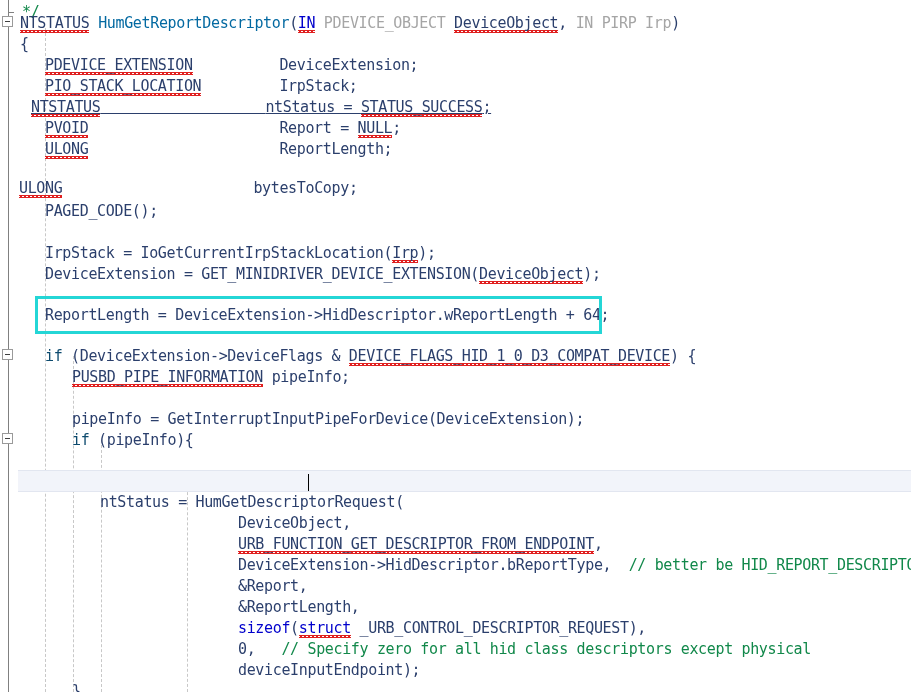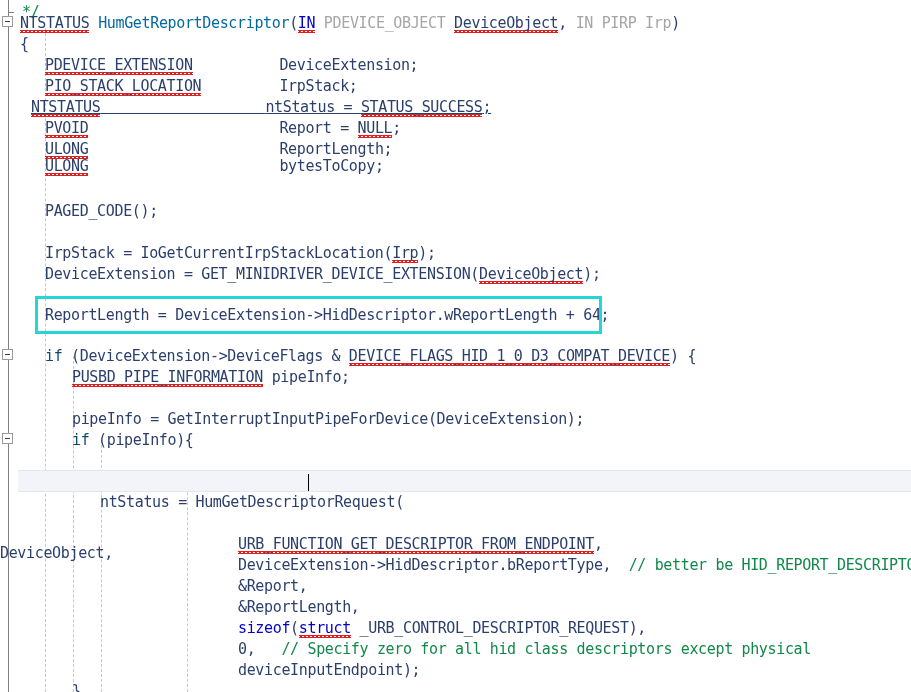--- a/index.html
+++ b/index.html
@@ -154,36 +154,36 @@
 
   <div class="code-layer" id="code-layer">
       <div class="line" style="top: 2px; padding-left: 22px;"><span class="tok c-comment">*/</span></div>
       <div class="line" style="top: 13px; padding-left: 20px;"><span class="tok c-plain sq">NTSTATUS</span><span class="tok c-fn"> HumGetReportDescriptor</span><span class="tok c-punct">(</span><span class="tok c-kw2 sq">IN</span><span class="tok c-macro"> PDEVICE_OBJECT </span><span class="tok c-plain sq">DeviceObject</span><span class="tok c-punct">, </span><span class="tok c-macro">IN PIRP Irp</span><span class="tok c-punct">)</span></div>
       <div class="line" style="top: 34px; padding-left: 20px;"><span class="tok c-punct">{</span></div>
       <div class="line" style="top: 55px; padding-left: 45px;"><span class="tok c-plain sq">PDEVICE_EXTENSION</span><span class="tok c-plain">          </span><span class="tok c-plain">DeviceExtension;</span></div>
       <div class="line" style="top: 76px; padding-left: 45px;"><span class="tok c-plain sq">PIO_STACK_LOCATION</span><span class="tok c-plain">         </span><span class="tok c-plain">IrpStack;</span></div>
       <div class="line" style="top: 97px; padding-left: 31px; text-decoration: underline;"><span class="tok c-plain sq">NTSTATUS</span><span class="tok c-plain">                   </span><span class="tok c-plain">ntStatus = </span><span class="tok c-plain sq">STATUS_SUCCESS</span><span class="tok c-punct">;</span></div>
       <div class="line" style="top: 118px; padding-left: 45px;"><span class="tok c-plain sq">PVOID</span><span class="tok c-plain">                      </span><span class="tok c-plain">Report = </span><span class="tok c-plain sq">NULL</span><span class="tok c-punct">;</span></div>
       <div class="line" style="top: 139px; padding-left: 45px;"><span class="tok c-plain sq">ULONG</span><span class="tok c-plain">                      </span><span class="tok c-plain">ReportLength;</span></div>
-      <div class="line" style="top: 156px; padding-left: 45px;"><span class="tok c-plain sq">ULONG</span><span class="tok c-plain">                      </span><span class="tok c-plain">bytesToCopy;</span></div>
+      <div class="line" style="top: 178px; padding-left: 19px;"><span class="tok c-plain sq">ULONG</span><span class="tok c-plain">                      </span><span class="tok c-plain">bytesToCopy;</span></div>
       <div class="line" style="top: 181px; padding-left: 45px;">&nbsp;</div>
       <div class="line" style="top: 201px; padding-left: 45px;"><span class="tok c-plain">PAGED_CODE</span><span class="tok c-punct">();</span></div>
       <div class="line" style="top: 222px; padding-left: 45px;">&nbsp;</div>
       <div class="line" style="top: 243px; padding-left: 45px;"><span class="tok c-plain">IrpStack = IoGetCurrentIrpStackLocation</span><span class="tok c-punct">(</span><span class="tok c-plain sq">Irp</span><span class="tok c-punct">);</span></div>
       <div class="line" style="top: 264px; padding-left: 45px;"><span class="tok c-plain">DeviceExtension = GET_MINIDRIVER_DEVICE_EXTENSION</span><span class="tok c-punct">(</span><span class="tok c-plain sq">DeviceObject</span><span class="tok c-punct">);</span></div>
       <div class="line" style="top: 305px; padding-left: 45px;"><span class="tok c-plain">ReportLength = DeviceExtension-&gt;HidDescriptor.wReportLength + </span><span class="tok c-num">64</span><span class="tok c-punct">;</span></div>
       <div class="line" style="top: 325px; padding-left: 45px;">&nbsp;</div>
       <div class="line" style="top: 346px; padding-left: 45px;"><span class="tok c-kw">if</span><span class="tok c-punct"> (</span><span class="tok c-plain">DeviceExtension-&gt;DeviceFlags &amp; </span><span class="tok c-plain sq">DEVICE_FLAGS_HID_1_0_D3_COMPAT_DEVICE</span><span class="tok c-punct">) {</span></div>
       <div class="line" style="top: 367px; padding-left: 72px;"><span class="tok c-plain sq">PUSBD_PIPE_INFORMATION</span><span class="tok c-plain"> pipeInfo;</span></div>
       <div class="line" style="top: 388px; padding-left: 72px;">&nbsp;</div>
       <div class="line" style="top: 409px; padding-left: 72px;"><span class="tok c-plain">pipeInfo = GetInterruptInputPipeForDevice</span><span class="tok c-punct">(</span><span class="tok c-plain">DeviceExtension</span><span class="tok c-punct">);</span></div>
       <div class="line" style="top: 430px; padding-left: 72px;"><span class="tok c-kw">if</span><span class="tok c-punct"> (pipeInfo){</span></div>
       <div class="line" style="top: 472px; padding-left: 100px;">&nbsp;</div>
       <div class="line" style="top: 492px; padding-left: 100px;"><span class="tok c-plain">ntStatus = HumGetDescriptorRequest</span><span class="tok c-punct">(</span></div>
-      <div class="line" style="top: 543px; "><span class="tok c-plain">DeviceObject,</span></div>
+      <div class="line" style="top: 513px; padding-left: 238px;"><span class="tok c-plain">DeviceObject,</span></div>
       <div class="line" style="top: 534px; padding-left: 238px;"><span class="tok c-plain sq">URB_FUNCTION_GET_DESCRIPTOR_FROM_ENDPOINT</span><span class="tok c-punct">,</span></div>
       <div class="line" style="top: 555px; padding-left: 238px;"><span class="tok c-plain">DeviceExtension-&gt;HidDescriptor.bReportType,  </span><span class="tok c-comment">// better be HID_REPORT_DESCRIPTOR</span></div>
       <div class="line" style="top: 576px; padding-left: 238px; text-align: right;"><span class="tok c-plain">&amp;Report,</span></div>
       <div class="line" style="top: 597px; padding-left: 238px;"><span class="tok c-plain">&amp;ReportLength,</span></div>
       <div class="line" style="top: 618px; padding-left: 238px;"><span class="tok c-kw2">sizeof</span><span class="tok c-punct">(</span><span class="tok c-kw2 sq">struct</span><span class="tok c-plain"> _URB_CONTROL_DESCRIPTOR_REQUEST</span><span class="tok c-punct">),</span></div>
       <div class="line" style="top: 639px; padding-left: 238px;"><span class="tok c-num">0</span><span class="tok c-punct">,   </span><span class="tok c-comment">// Specify zero for all hid class descriptors except physical</span></div>
       <div class="line" style="top: 660px; padding-left: 238px;"><span class="tok c-plain">deviceInputEndpoint</span><span class="tok c-punct">);</span></div>
       <div class="line" style="top: 681px; padding-left: 72px;"><span class="tok c-punct">}</span></div>
     </div>
 

